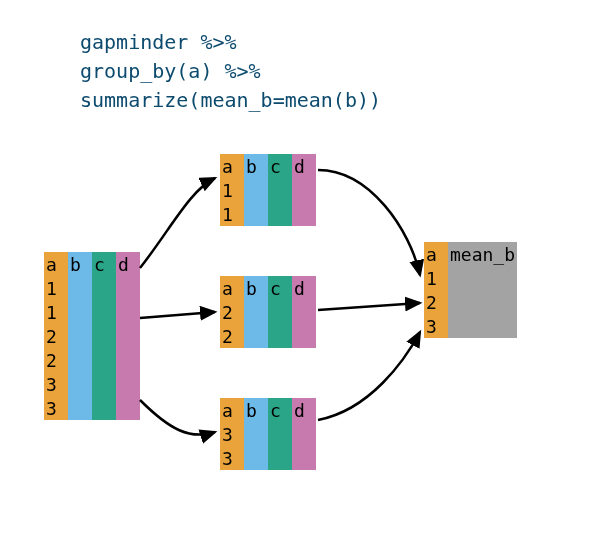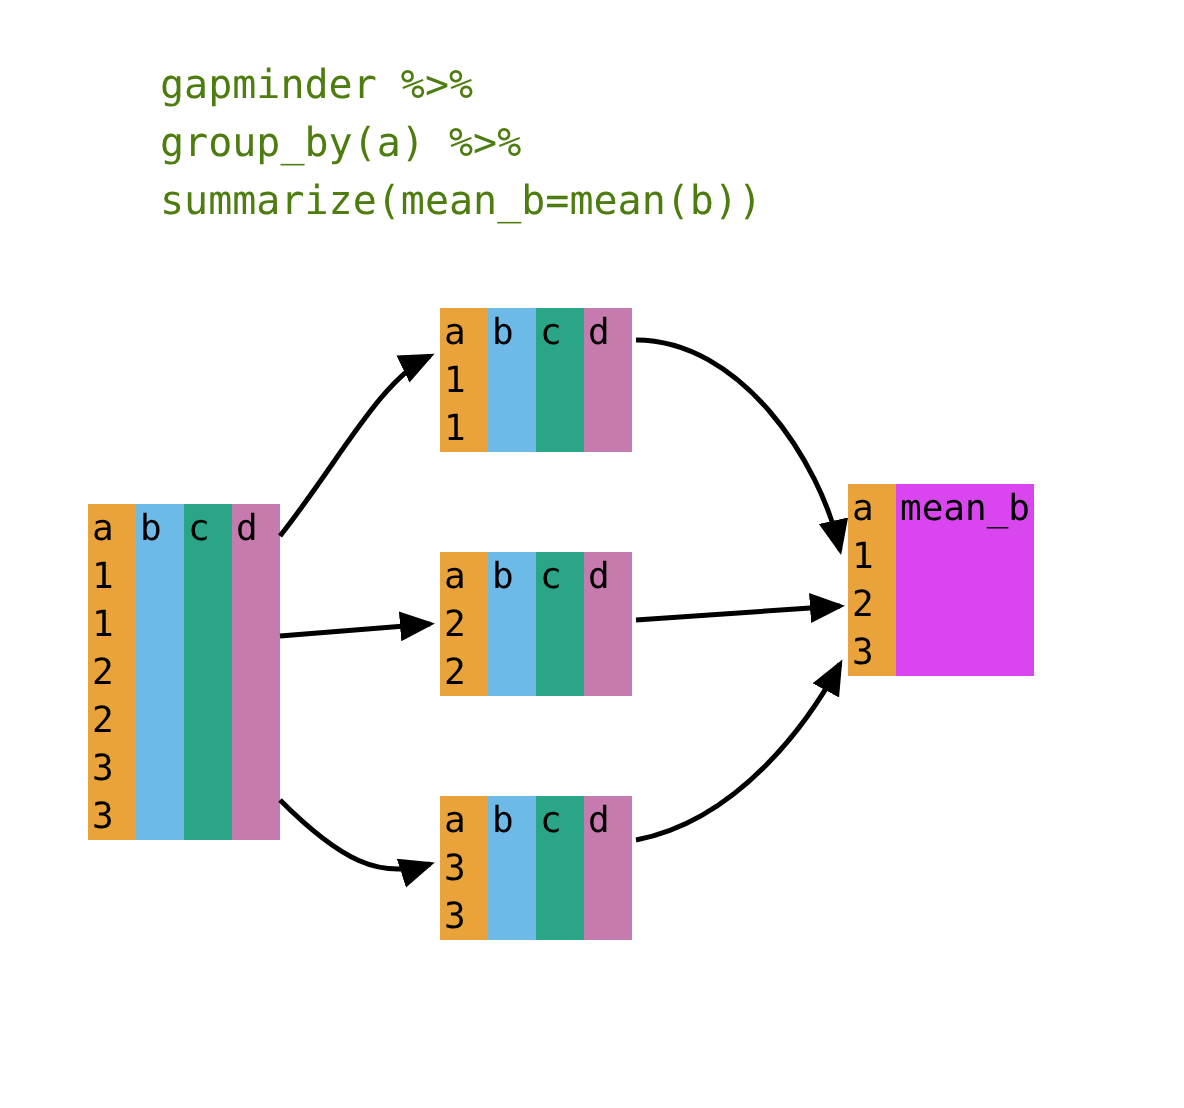--- a/index.html
+++ b/index.html
@@ -10,21 +10,21 @@
     width: 592px;
     height: 554px;
     position: relative;
   }
   .code-block {
     position: absolute;
     top: 28px;
     left: 80px;
     font-size: 20px;
     line-height: 1.45;
-    color: #4d7c0f;
+    color: #0c4a6e;
     white-space: pre;
   }
   .table {
     position: absolute;
     border-collapse: collapse;
   }
   .table td, .table th {
     width: 20px;
     height: 24px;
     font-size: 18px;
@@ -32,21 +32,21 @@
     vertical-align: middle;
     padding: 0 2px;
     font-weight: normal;
     border: none;
     font-family: inherit;
   }
   .col-a { background: #e9a33a; }
   .col-b { background: #6db9e8; }
   .col-c { background: #2aa587; }
   .col-d { background: #c77aae; }
-  .col-mean { background: #d946ef; }
+  .col-mean { background: #a3a3a3; }
   .wide { width: 88px; }
 
   
   #source-table { top: 252px; left: 44px; }
   #group1-table { top: 154px; left: 220px; }
   #group2-table { top: 276px; left: 220px; }
   #group3-table { top: 398px; left: 220px; }
   #result-table { top: 242px; left: 424px; }
 
   svg.arrows {

